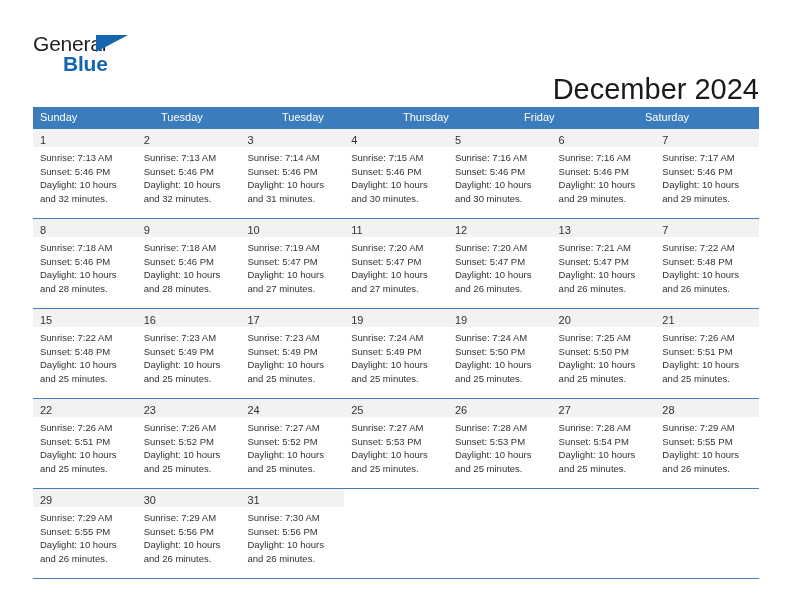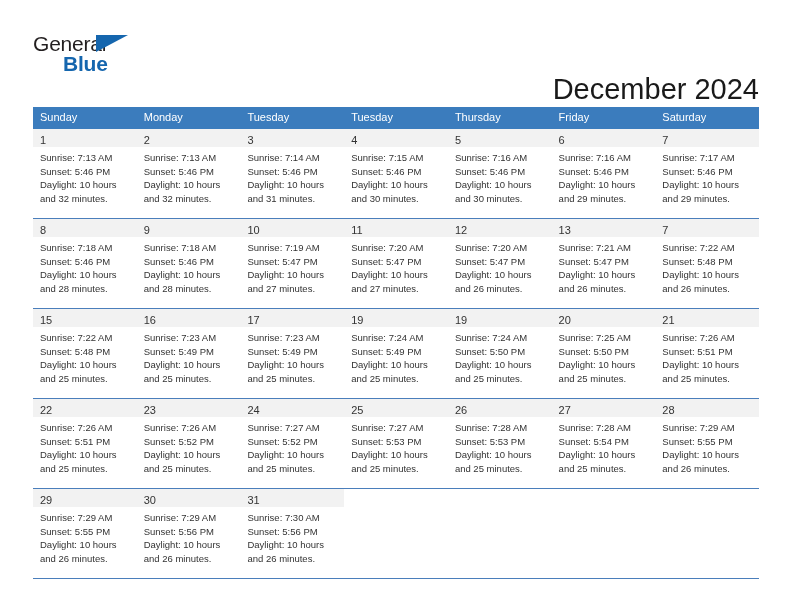--- a/index.html
+++ b/index.html
@@ -163,21 +163,20 @@
       <div class="cal-title">December 2024</div>
       <div class="cal-subtitle">Anahuac, Mexico</div>
     </div>
 
   </div>
 
   <div class="calendar">
 
     <div class="dow-row">
       <div class="dow-cell">Sunday</div>
-      <div class="dow-cell">Monday</div>
       <div class="dow-cell">Tuesday</div>
       <div class="dow-cell">Tuesday</div>
       <div class="dow-cell">Thursday</div>
       <div class="dow-cell">Friday</div>
       <div class="dow-cell">Saturday</div>
     </div>
 
     <div id="weeks-container">
         <div class="week">
           <div class="day-cell">

